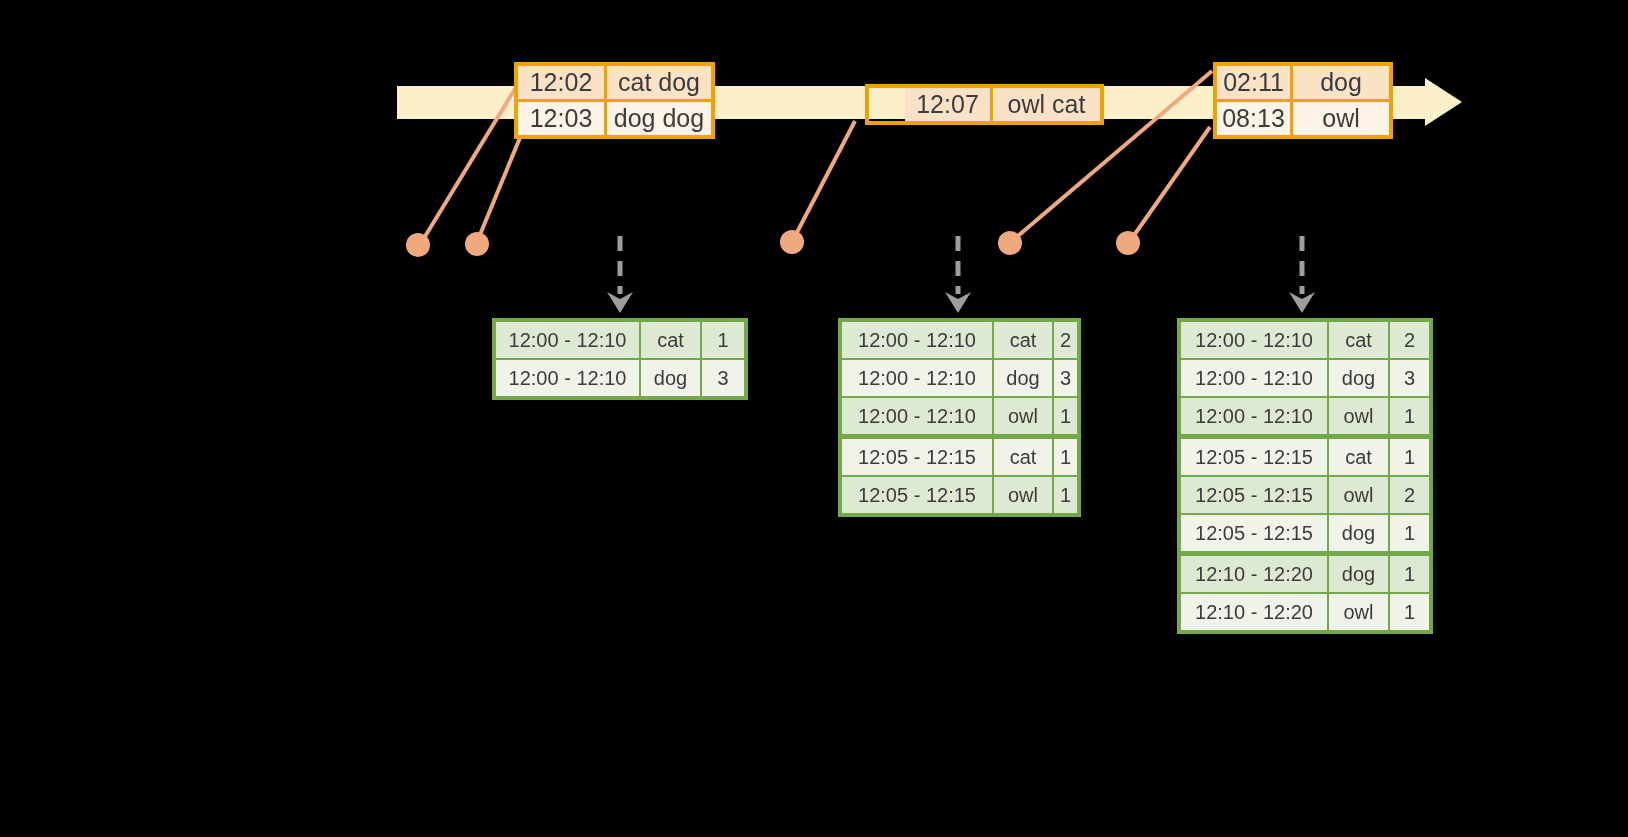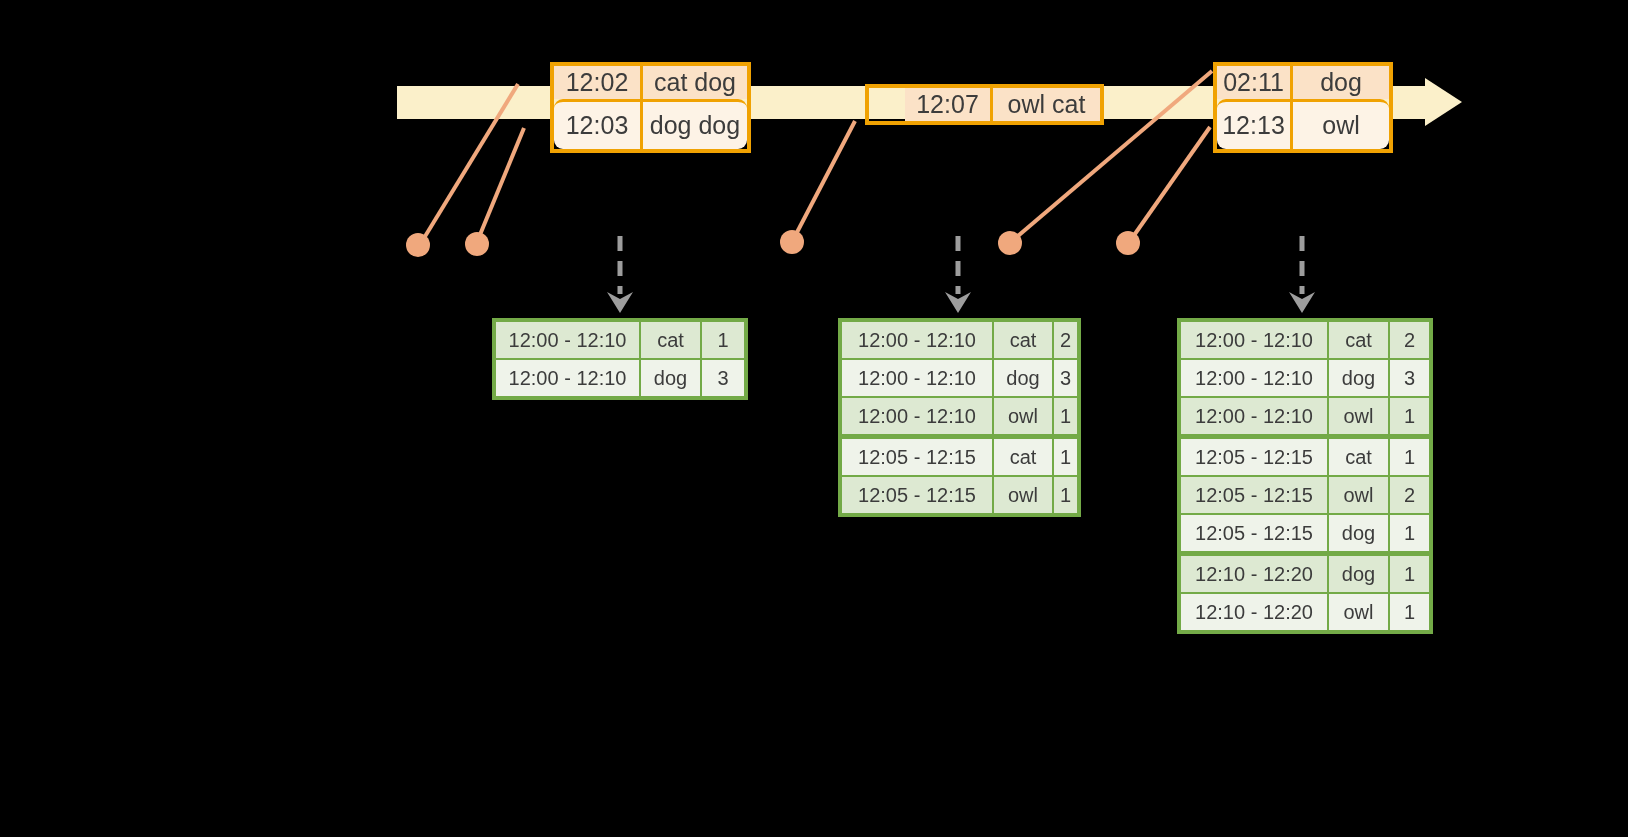--- a/index.html
+++ b/index.html
@@ -28,21 +28,21 @@
   .salmon circle { fill: var(--salmon, #F0A87D); }
   .gray line { stroke: var(--arrow-gray, #9D9D9D); stroke-width: 5; stroke-dasharray: 15 10; }
   .gray polygon { fill: var(--arrow-gray, #9D9D9D); }
 
   
   .ev-table {
     position: absolute; z-index: 5;
     border: 4px solid var(--gold, #F0A202);
   }
   .ev-row { display: grid; grid-template-columns: var(--tc) var(--wc); height: 33px; }
-  .ev-row.sep { border-top: 3px solid var(--gold, #F0A202); height: 50px; border-radius: 9px; }
+  .ev-row.sep { border-top: 3px solid var(--gold, #F0A202); height: 36px; }
   .ev-row .cell { display: flex; align-items: center; justify-content: center; font-size: 25px; }
   .ev-row .w { border-left: 3px solid var(--gold, #F0A202); }
   .fill-peach { background: var(--peach, #FBE2C7); }
   .fill-cream { background: var(--cream, #FDF3E6); }
 
   
   .res-table { position: absolute; z-index: 5; border: 4px solid var(--green, #73AA47); }
   .res-row { display: grid; grid-template-columns: var(--c1) var(--c2) var(--c3); height: 36px; }
   .res-row.sep  { border-top: 2px solid var(--green, #73AA47); height: 38px; }
   .res-row.gsep { border-top: 5px solid var(--green, #73AA47); height: 41px; }
@@ -75,21 +75,21 @@
     <g class="gray">
       <line x1="620" y1="236" x2="620" y2="294"></line>
       <polygon points="607,292 620,299 633,292 620,313"></polygon>
       <line x1="958" y1="236" x2="958" y2="294"></line>
       <polygon points="945,292 958,299 971,292 958,313"></polygon>
       <line x1="1302" y1="236" x2="1302" y2="294"></line>
       <polygon points="1289,292 1302,299 1315,292 1302,313"></polygon>
     </g>
   </svg>
 
-  <div class="ev-table" style="left:550px; top:62px; --tc:86px; --wc:107px;">
+  <div class="ev-table" style="left:514px; top:62px; --tc:86px; --wc:107px;">
       <div class="ev-row fill-peach">
         <div class="cell t">12:02</div>
         <div class="cell w">cat dog</div>
       </div>
       <div class="ev-row fill-cream sep">
         <div class="cell t">12:03</div>
         <div class="cell w">dog dog</div>
       </div>
     </div>
   <div class="ev-table" style="left:865px; top:84px;padding-left:36px; --tc:85px; --wc:110px;">
@@ -97,21 +97,21 @@
         <div class="cell t">12:07</div>
         <div class="cell w">owl cat</div>
       </div>
     </div>
   <div class="ev-table" style="left:1213px; top:62px; --tc:73px; --wc:99px;">
       <div class="ev-row fill-peach">
         <div class="cell t">02:11</div>
         <div class="cell w">dog</div>
       </div>
       <div class="ev-row fill-cream sep">
-        <div class="cell t">12:13</div>
+        <div class="cell t">08:13</div>
         <div class="cell w">owl</div>
       </div>
     </div>
 
   <div class="res-table" style="left:492px; top:318px; --c1:143px; --c2:61px; --c3:44px;">
       <div class="res-row fill-dark">
         <div class="cell win">12:00 - 12:10</div>
         <div class="cell word">cat</div>
         <div class="cell cnt">1</div>
       </div>

